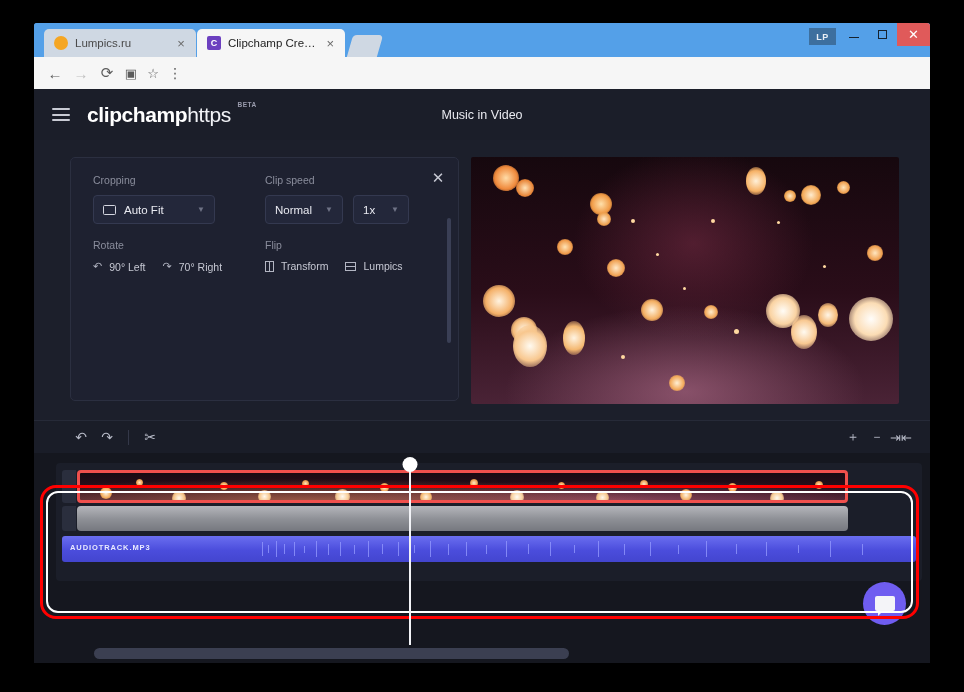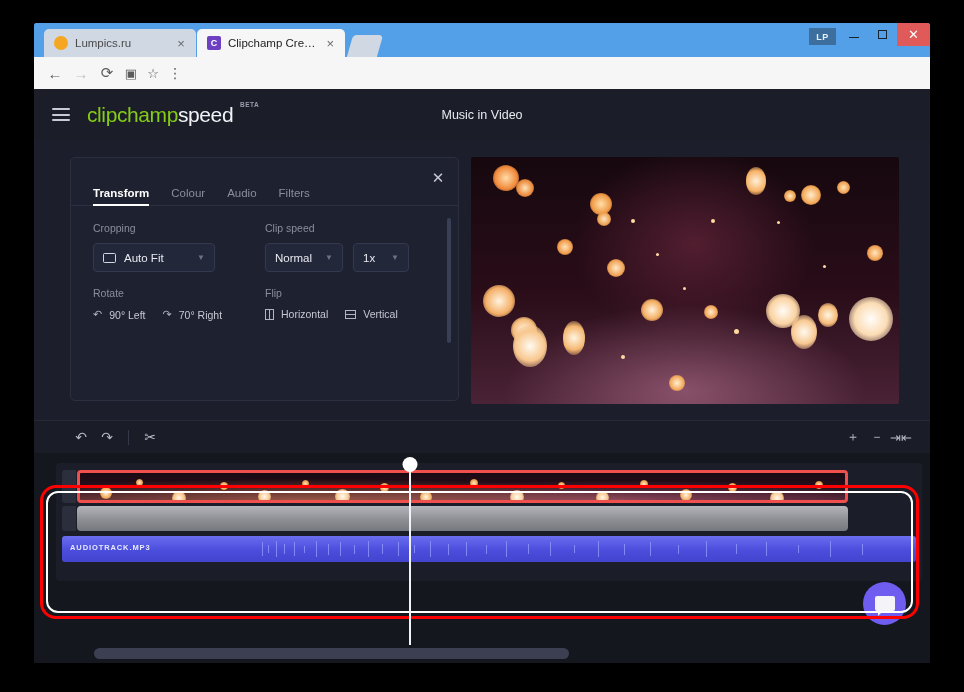--- a/index.html
+++ b/index.html
@@ -174,21 +174,21 @@
   #app-header {
     position: relative;
     height: 51px;
     background: #1b1e29;
     display: flex; align-items: center;
     padding: 0 20px 0 18px;
   }
   #hamburger { width: 18px; height: 13px; display: flex; flex-direction: column; justify-content: space-between; margin-right: 17px; }
   #hamburger span { display: block; height: 2px; background: #c9cbd4; border-radius: 1px; }
   #logo { position: relative; font-size: 21px; letter-spacing: -0.4px; }
-  #logo .cc-purple { color: #84cc16; font-weight: normal; text-align: right; }
+  #logo .cc-purple { color: #ffffff; font-weight: bold; text-align: right; }
   #logo .cc-white { color: #f2f3f7; font-weight: normal; }
   #logo .cc-beta {
     position: absolute; top: -2px; right: -26px;
     font-size: 6.5px; color: #9a9cad; letter-spacing: .5px; font-weight: bold;
   }
   #project-title {
     position: absolute; left: 0; right: 0; top: 0; bottom: 0;
     display: flex; align-items: center; justify-content: center;
     font-size: 12.5px; color: #e9eaf0; pointer-events: none;
   }
@@ -531,36 +531,30 @@
 
     <div id="app">
 
       <div id="app-header">
         <div id="hamburger">
           <span></span>
             <span></span>
             <span></span>
         </div>
         <div id="logo">
-          <span class="cc-purple">clipchamp</span><span class="cc-white">speed</span><span class="cc-beta">BETA</span>
+          <span class="cc-purple">clipchamp</span><span class="cc-white">https</span><span class="cc-beta">BETA</span>
         </div>
         <div id="project-title">Music in Video</div>
       </div>
 
       <div id="editor-main">
 
         <div id="props-panel">
           <div id="props-close">✕</div>
 
-          <div id="props-tabs">
-            <div class="prop-tab active">Transform</div>
-            <div class="prop-tab">Colour</div>
-            <div class="prop-tab">Audio</div>
-            <div class="prop-tab">Filters</div>
-          </div>
 
           <div id="props-body">
 
             <div class="prop-row">
               <div class="prop-col-a">
                 <div class="prop-label">Cropping</div>
                 <div class="ctl" id="crop-ctl">
                   <span class="crop-glyph"></span>
                   <span>Auto Fit</span>
                   <span class="caret">▼</span>
@@ -593,25 +587,25 @@
                     <span class="g">↷</span>
                     <span>70° Right</span>
                   </div>
                 </div>
               </div>
               <div class="prop-col-b">
                 <div class="prop-label">Flip</div>
                 <div class="act-group">
                   <div class="act">
                     <span class="flip-h-glyph"></span>
-                    <span>Horizontal</span>
+                    <span>Transform</span>
                   </div>
                   <div class="act">
                     <span class="flip-v-glyph"></span>
-                    <span>Vertical</span>
+                    <span>Lumpics</span>
                   </div>
                 </div>
               </div>
             </div>
 
           </div>
 
           <div id="props-scrollbar"></div>
         </div>
 

